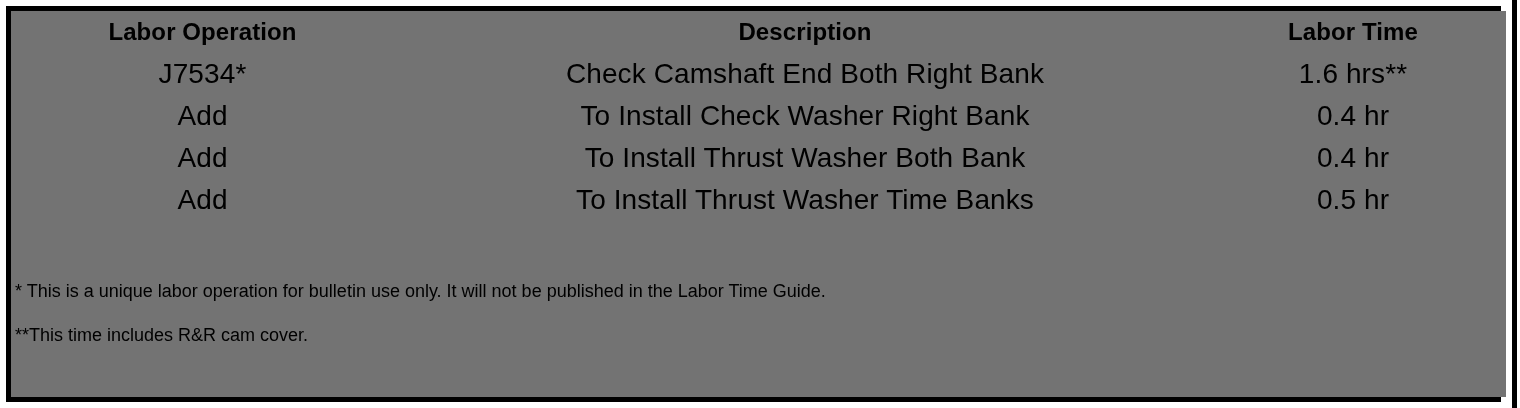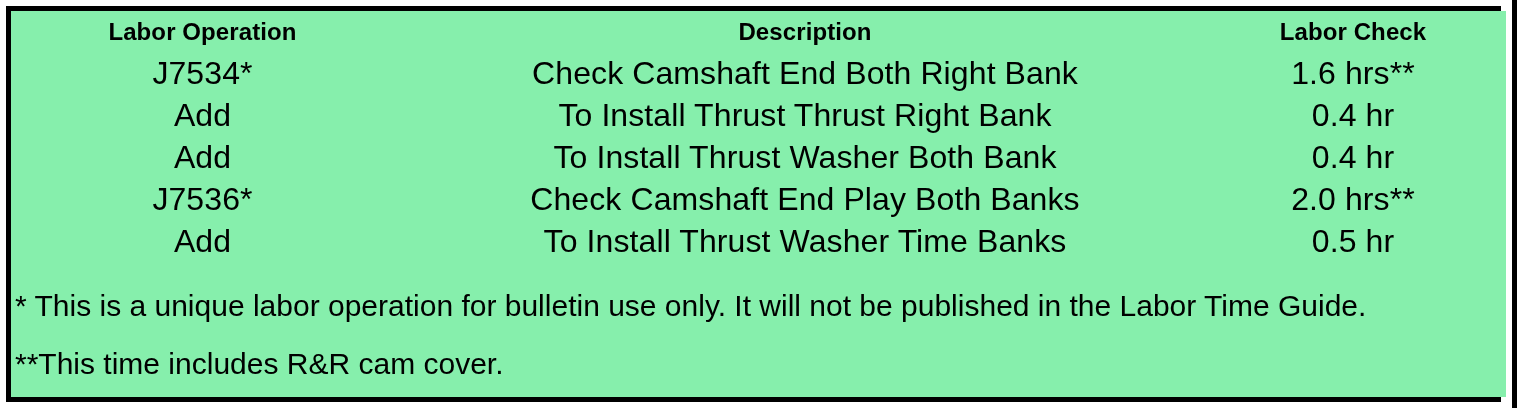--- a/index.html
+++ b/index.html
@@ -36,39 +36,39 @@
     border-collapse: collapse;
     table-layout: fixed;
     width: 100%;
     height: 100%;
   }
 
   table.grid td, table.grid th {
     padding: 0;
     margin: 0;
     border: 0;
-    background: #86efac;
+    background: #737373;
     vertical-align: middle;
   }
 
   
   .col-op        { width: 383px; }
   .col-desc      { width: 822px; }
   .col-time      { width: 274px; }
   .col-extra     { width: 16px; }
 
   .vline-r { border-right: 4px solid #000000; }
 
   
   .hrule-thick { border-bottom: 5px solid #000000; }
   .hrule-thin  { border-bottom: 3px solid #000000; }
 
   .cell {
     text-align: center;
-    font-size: 32px;
+    font-size: 28px;
     line-height: 1.1;
     letter-spacing: 0.1px;
     white-space: nowrap;
   }
 
   .head {
     font-weight: bold;
     font-size: 24px;
   }
 
@@ -76,21 +76,21 @@
 
   
   .footnote-cell {
     vertical-align: top;
     padding: 0;
   }
   .footnote-wrap {
     padding: 9px 4px 0 4px;
   }
   .footnote-line {
-    font-size: 30px;
+    font-size: 18px;
     line-height: 1.18;
     text-align: left;
     white-space: nowrap;
   }
   .footnote-gap { height: 22px; }
 
   
   #page-edge-rule {
     position: absolute;
     left: 1512px;
@@ -111,55 +111,49 @@
         <col class="col-op">
         <col class="col-desc">
         <col class="col-time">
         <col class="col-extra">
       </colgroup>
 
       <thead>
         <tr class="row-h">
           <th class="cell head vline-r hrule-thick">Labor Operation</th>
           <th class="cell head vline-r hrule-thick">Description</th>
-          <th class="cell head vline-r hrule-thick">Labor Check</th>
+          <th class="cell head vline-r hrule-thick">Labor Time</th>
           <th class="cell head hrule-thick"></th>
         </tr>
       </thead>
 
       <tbody>
 
         <tr class="row-h">
           <td class="cell vline-r hrule-thin">J7534*</td>
           <td class="cell vline-r hrule-thin">Check Camshaft End Both Right Bank</td>
           <td class="cell vline-r hrule-thin">1.6 hrs**</td>
           <td class="cell hrule-thin"></td>
         </tr>
 
         <tr class="row-h">
           <td class="cell vline-r hrule-thin">Add</td>
-          <td class="cell vline-r hrule-thin">To Install Thrust Thrust Right Bank</td>
+          <td class="cell vline-r hrule-thin">To Install Check Washer Right Bank</td>
           <td class="cell vline-r hrule-thin">0.4 hr</td>
           <td class="cell hrule-thin"></td>
         </tr>
 
 
         <tr class="row-h">
           <td class="cell vline-r hrule-thin">Add</td>
           <td class="cell vline-r hrule-thin">To Install Thrust Washer Both Bank</td>
           <td class="cell vline-r hrule-thin">0.4 hr</td>
           <td class="cell hrule-thin"></td>
         </tr>
 
-        <tr class="row-h">
-          <td class="cell vline-r hrule-thin">J7536*</td>
-          <td class="cell vline-r hrule-thin">Check Camshaft End Play Both Banks</td>
-          <td class="cell vline-r hrule-thin">2.0 hrs**</td>
-          <td class="cell hrule-thin"></td>
-        </tr>
 
         <tr class="row-h">
           <td class="cell vline-r hrule-thick">Add</td>
           <td class="cell vline-r hrule-thick">To Install Thrust Washer Time Banks</td>
           <td class="cell vline-r hrule-thick">0.5 hr</td>
           <td class="cell hrule-thick"></td>
         </tr>
 
         <tr>
           <td class="footnote-cell" colspan="4">

